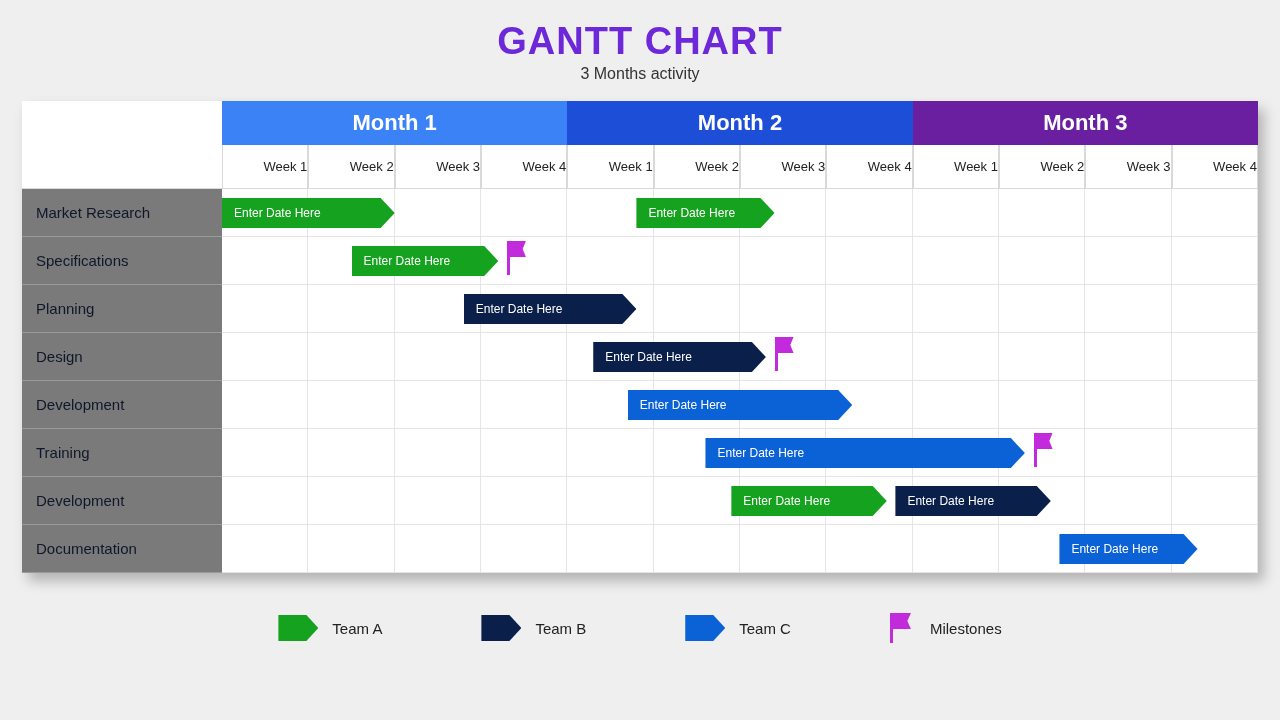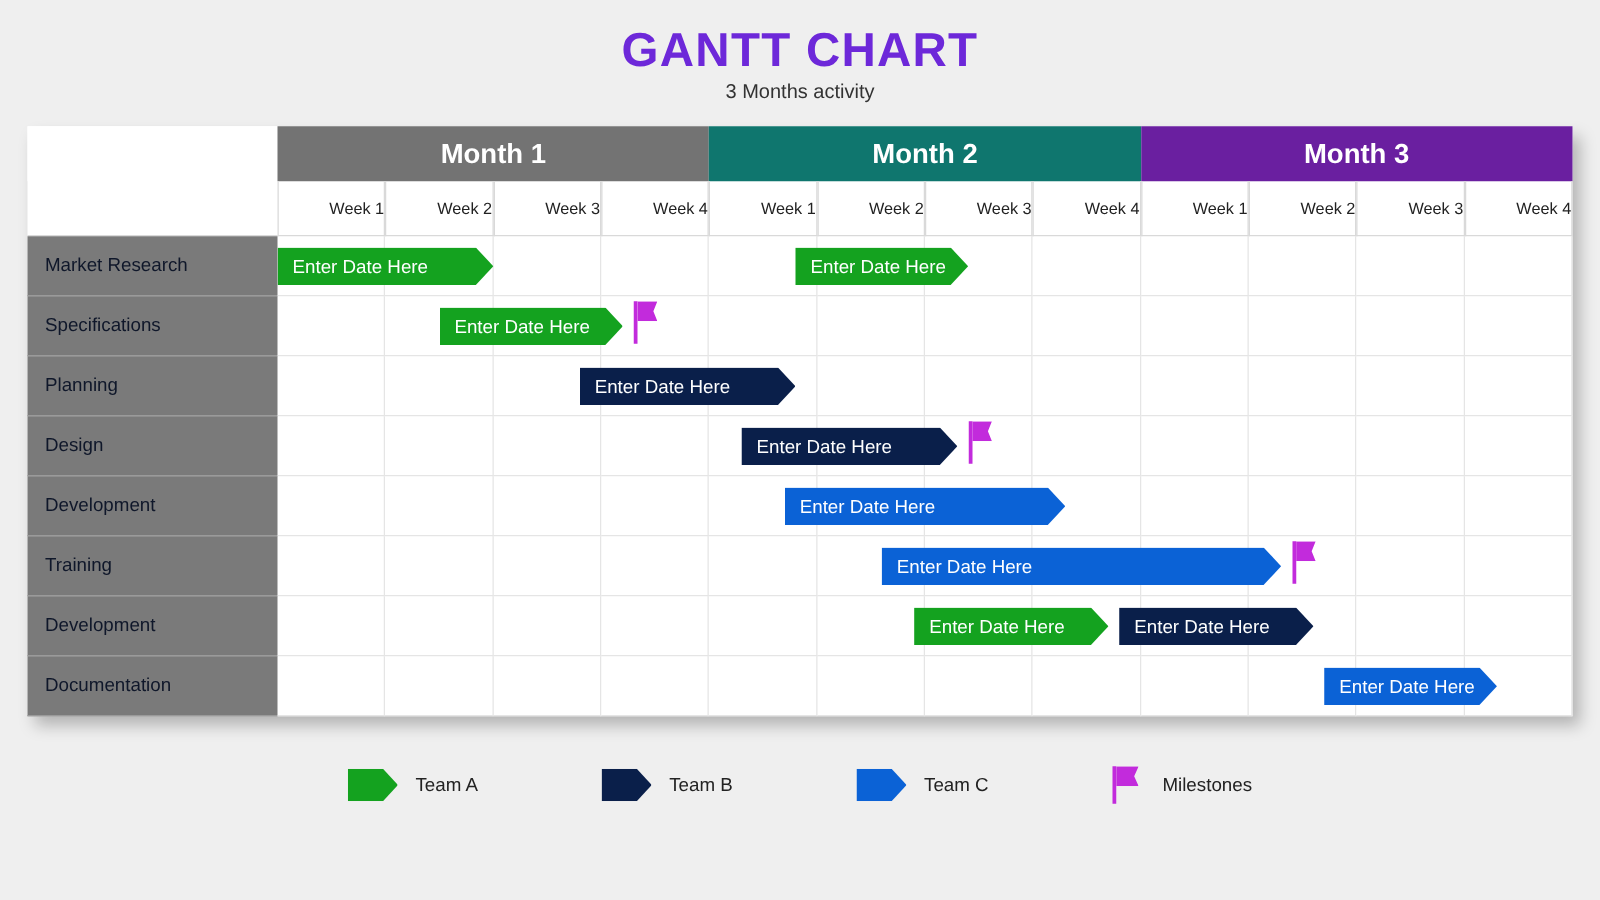--- a/index.html
+++ b/index.html
@@ -21,22 +21,22 @@
     background: #fff;
     box-shadow: 6px 8px 12px rgba(0,0,0,0.25);
   }
 
   .hdr-months { display: flex; height: 44px; }
   .hdr-months .stub { flex: 0 0 200px; background: #fff; }
   .hdr-months .month {
     flex: 1 1 0; text-align: center; color: #fff;
     font-size: 22px; font-weight: 700; line-height: 44px;
   }
-  .m1 { background: #737373; }
-  .m2 { background: #0f766e; }
+  .m1 { background: #3b82f6; }
+  .m2 { background: #1d4ed8; }
   .m3 { background: #6a1fa0; }
 
   .hdr-weeks { display: flex; height: 44px; }
   .hdr-weeks .stub { flex: 0 0 200px; border-bottom: 1px solid #d9d9d9; }
   .hdr-weeks .wk {
     flex: 1 1 0; text-align: right; font-size: 13px; color: #222;
     line-height: 44px; border: 1px solid #d9d9d9; border-top: none;
   }
 
   .rows { position: relative; }
@@ -49,21 +49,21 @@
   .row .cells { flex: 1 1 auto; display: flex; position: relative; }
   .row .cell {
     flex: 1 1 0; border-right: 1px solid #e5e5e5; border-bottom: 1px solid #e5e5e5;
   }
 
   
   .bars { position: absolute; left: 200px; right: 0; top: 0; bottom: 0; pointer-events: none; }
   .bars .track { position: absolute; left: 0; right: 0; height: 48px; }
   .bar {
     position: absolute; top: 9px; height: 30px;
-    color: #fff; font-size: 15px; display: flex; align-items: center;
+    color: #fff; font-size: 12px; display: flex; align-items: center;
     padding: 0 14px 0 12px; white-space: nowrap;
     clip-path: polygon(0 0, calc(100% - 14px) 0, 100% 50%, calc(100% - 14px) 100%, 0 100%);
     pointer-events: auto;
   }
   .teamA { background: #14a21f; }
   .teamB { background: #0a1f4a; }
   .teamC { background: #0b62d6; }
 
   .flag {
     position: absolute; top: 4px; width: 22px; height: 34px; pointer-events: auto;

